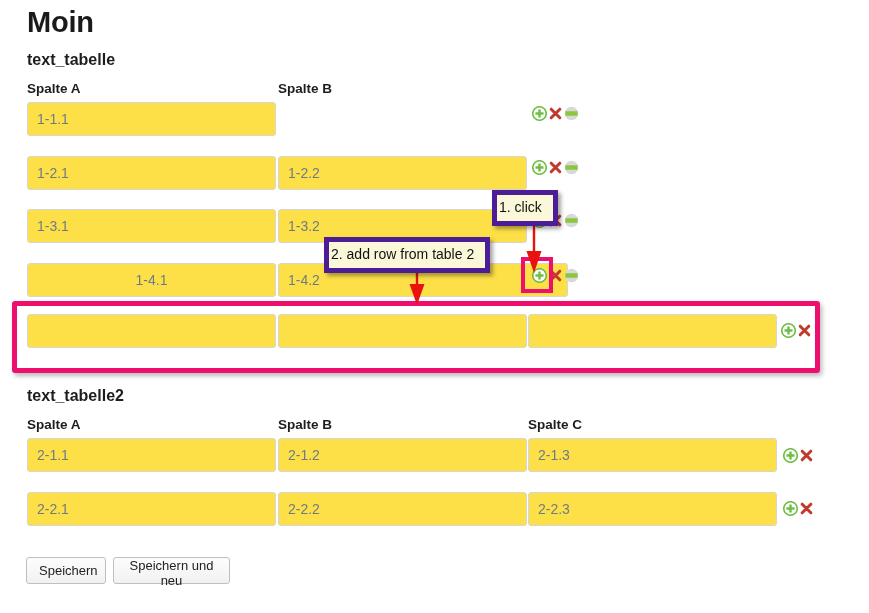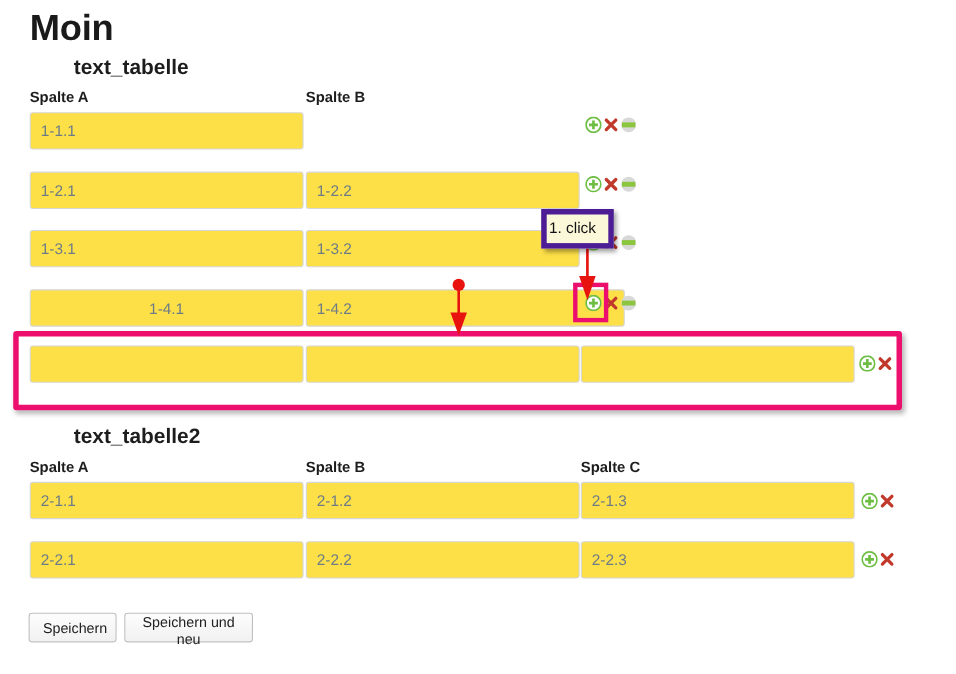--- a/index.html
+++ b/index.html
@@ -19,34 +19,33 @@
   .page {
     position: absolute;
     inset: 0;
   }
 
   
   .page-title {
     position: absolute;
     left: 27px;
     top: 6px;
-    font-size: 33px;
+    font-size: 29px;
     font-weight: bold;
     color: #1a1a1a;
     letter-spacing: -0.2px;
   }
 
   
   .section-label {
     position: absolute;
     left: 27px;
-    font-size: 19px;
+    font-size: 16px;
     font-weight: bold;
     color: #1d1d1d;
-    margin-left: 40px;
   }
 
   
   .col-head {
     position: absolute;
     font-size: 13.5px;
     font-weight: bold;
     color: #1d1d1d;
   }
 
@@ -283,17 +282,18 @@
 
   <div class="arrow" style="left:405px; top:252px; width:24px; height:56px">
     <svg width="24" height="56" viewBox="0 0 24 56">
       <line x1="12" y1="8" x2="12" y2="36" stroke="#e8120f" stroke-width="2.4"></line>
       <circle cx="12" cy="7" r="5.6" fill="#e8120f"></circle>
       <polygon points="4.5,32 19.5,32 12,53" fill="#e8120f"></polygon>
     </svg>
   </div>
 
   <div class="callout" style="left:492px; top:190px">1. click</div>
+  <div class="callout" style="left:324px; top:237px">2. add row from table 2</div>
 
   <button class="btn" style="left:113px; top:557px; width:117px">Speichern und neu</button>
   <button class="btn" style="left:26px;  top:557px; width:80px">Speichern</button>
 
 </div>
 
 </body></html>

